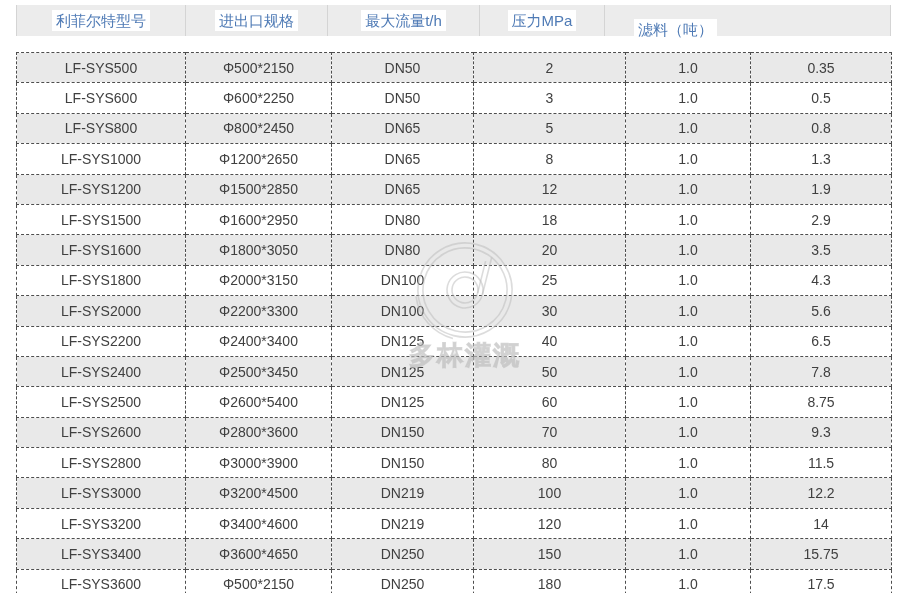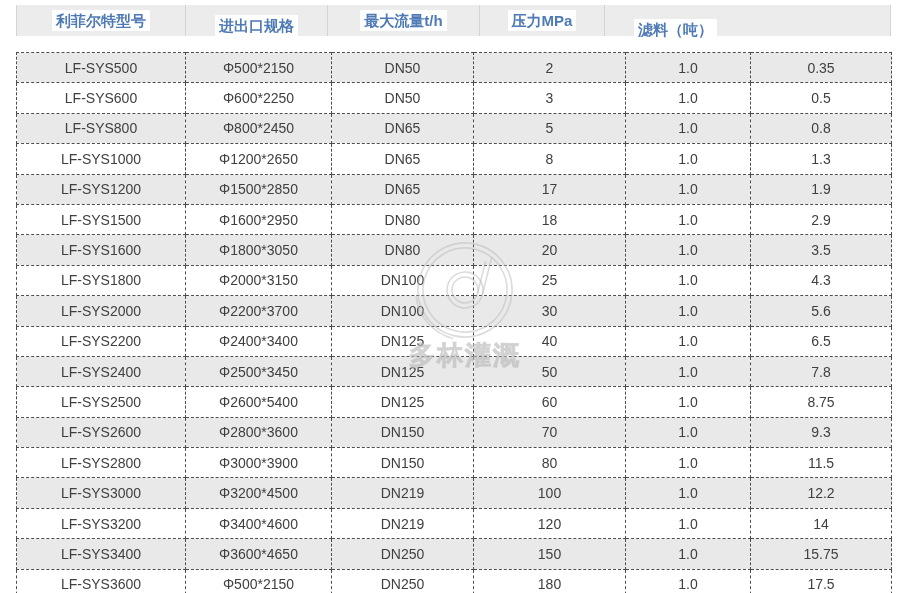--- a/index.html
+++ b/index.html
@@ -36,30 +36,30 @@
     align-items: center;
     justify-content: center;
     height: 100%;
     box-sizing: border-box;
     border-right: 1px solid #d4d4d4;
   }
   .hcell:last-child { border-right: none; margin-top: 17px; }
   .hlabel {
     background: #ffffff;
     color: #4e7ab5;
-    font-weight: bold;
+    font-weight: normal;
     font-size: 15px;
     line-height: 19px;
     padding: 1px 4px;
     white-space: nowrap;
   }
   
   .c0 { width: 169px; }
   .c1 { width: 146px; }
-  .c2 { width: 142px; align-items: flex-end; }
+  .c2 { width: 142px; }
   .c3 { width: 152px; justify-content: center; }
   .c4 { width: 125px; }
   .c5 { width: 141px; }
 
   
   table.body {
     margin-top: 16px;
     border-collapse: collapse;
     table-layout: fixed;
     width: 875px;
@@ -164,21 +164,21 @@
             <td>Φ1200*2650</td>
             <td>DN65</td>
             <td>8</td>
             <td>1.0</td>
             <td>1.3</td>
           </tr>
           <tr>
             <td>LF-SYS1200</td>
             <td>Φ1500*2850</td>
             <td>DN65</td>
-            <td>17</td>
+            <td>12</td>
             <td>1.0</td>
             <td>1.9</td>
           </tr>
           <tr>
             <td>LF-SYS1500</td>
             <td>Φ1600*2950</td>
             <td>DN80</td>
             <td>18</td>
             <td>1.0</td>
             <td>2.9</td>
@@ -194,21 +194,21 @@
           <tr>
             <td>LF-SYS1800</td>
             <td>Φ2000*3150</td>
             <td>DN100</td>
             <td>25</td>
             <td>1.0</td>
             <td>4.3</td>
           </tr>
           <tr>
             <td>LF-SYS2000</td>
-            <td>Φ2200*3700</td>
+            <td>Φ2200*3300</td>
             <td>DN100</td>
             <td>30</td>
             <td>1.0</td>
             <td>5.6</td>
           </tr>
           <tr>
             <td>LF-SYS2200</td>
             <td>Φ2400*3400</td>
             <td>DN125</td>
             <td>40</td>

